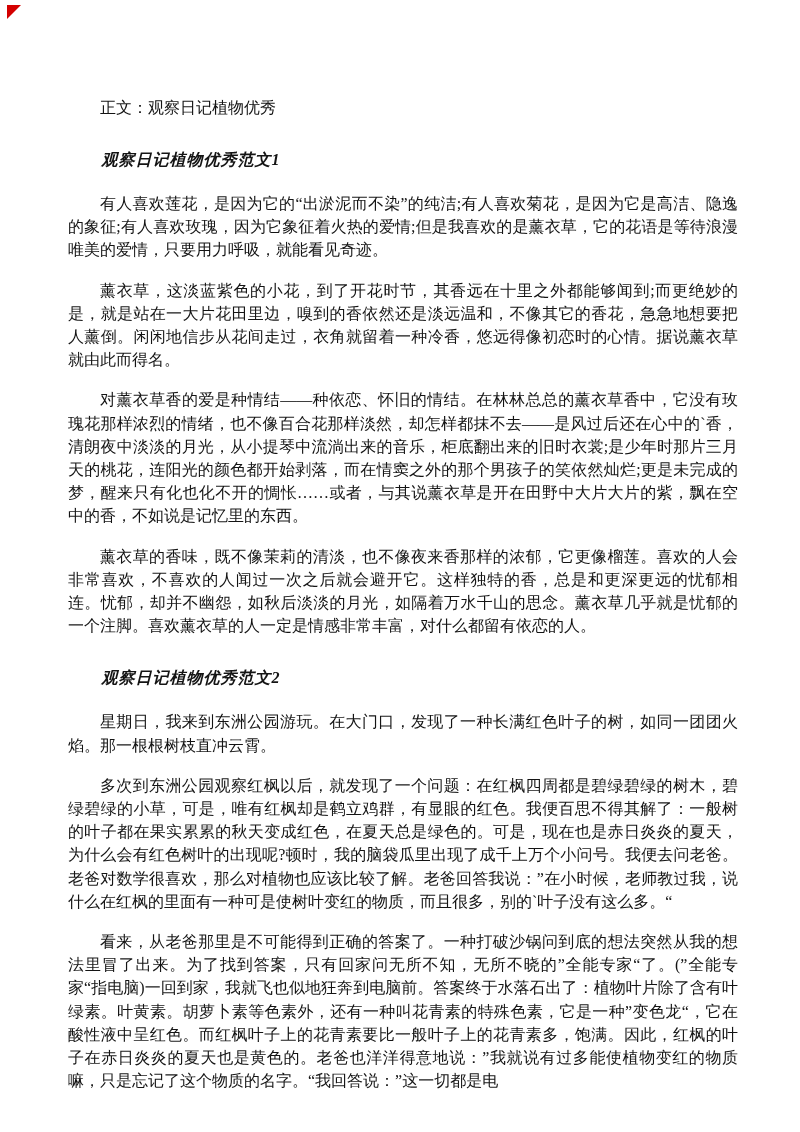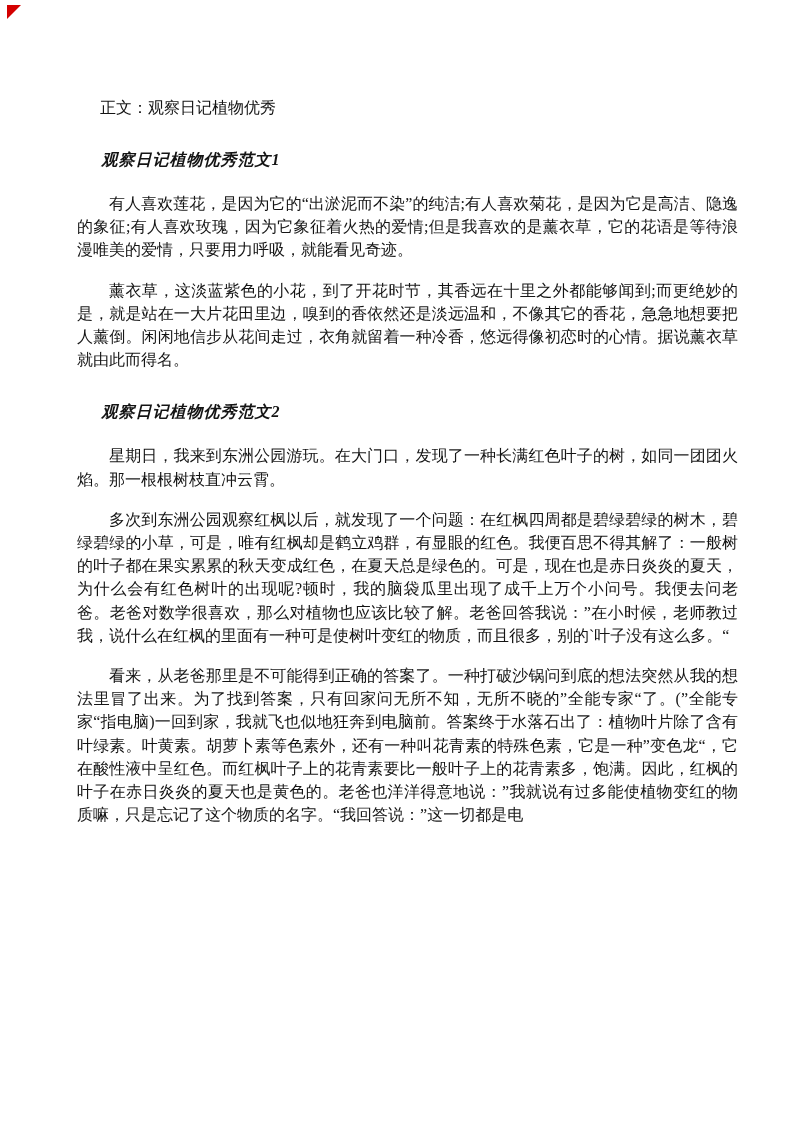--- a/index.html
+++ b/index.html
@@ -36,21 +36,21 @@
   .sec-heading {
     margin: 26px 0 0 0;
     font-size: 16px;
     line-height: 30px;
     font-weight: bold;
     font-style: italic;
     text-indent: 2.1em;
     letter-spacing: 1px;
   }
   .para {
-    margin: 17px 0 0 9px;
+    margin: 17px 0 0 0;
     font-size: 16px;
     line-height: 23.2px;
     text-align: justify;
     text-indent: 2em;
     word-break: break-all;
   }
 </style>
 </head>
 <body>
 
@@ -59,21 +59,23 @@
   <div class="corner-marker" style="border-top-color: rgb(212, 0, 0);"></div>
 
   <p class="intro-line">正文：观察日记植物优秀</p>
 
   <h1 class="sec-heading">观察日记植物优秀范文1</h1>
 
   <p class="para">有人喜欢莲花，是因为它的“出淤泥而不染”的纯洁;有人喜欢菊花，是因为它是高洁、隐逸的象征;有人喜欢玫瑰，因为它象征着火热的爱情;但是我喜欢的是薰衣草，它的花语是等待浪漫唯美的爱情，只要用力呼吸，就能看见奇迹。</p>
 
   <p class="para">薰衣草，这淡蓝紫色的小花，到了开花时节，其香远在十里之外都能够闻到;而更绝妙的是，就是站在一大片花田里边，嗅到的香依然还是淡远温和，不像其它的香花，急急地想要把人薰倒。闲闲地信步从花间走过，衣角就留着一种冷香，悠远得像初恋时的心情。据说薰衣草就由此而得名。</p>
 
+  <p class="para">对薰衣草香的爱是种情结——种依恋、怀旧的情结。在林林总总的薰衣草香中，它没有玫瑰花那样浓烈的情绪，也不像百合花那样淡然，却怎样都抹不去——是风过后还在心中的`香，清朗夜中淡淡的月光，从小提琴中流淌出来的音乐，柜底翻出来的旧时衣裳;是少年时那片三月天的桃花，连阳光的颜色都开始剥落，而在情窦之外的那个男孩子的笑依然灿烂;更是未完成的梦，醒来只有化也化不开的惆怅……或者，与其说薰衣草是开在田野中大片大片的紫，飘在空中的香，不如说是记忆里的东西。</p>
 
+  <p class="para">薰衣草的香味，既不像茉莉的清淡，也不像夜来香那样的浓郁，它更像榴莲。喜欢的人会非常喜欢，不喜欢的人闻过一次之后就会避开它。这样独特的香，总是和更深更远的忧郁相连。忧郁，却并不幽怨，如秋后淡淡的月光，如隔着万水千山的思念。薰衣草几乎就是忧郁的一个注脚。喜欢薰衣草的人一定是情感非常丰富，对什么都留有依恋的人。</p>
 
   <h1 class="sec-heading">观察日记植物优秀范文2</h1>
 
   <p class="para">星期日，我来到东洲公园游玩。在大门口，发现了一种长满红色叶子的树，如同一团团火焰。那一根根树枝直冲云霄。</p>
 
 
   <p class="para">多次到东洲公园观察红枫以后，就发现了一个问题：在红枫四周都是碧绿碧绿的树木，碧绿碧绿的小草，可是，唯有红枫却是鹤立鸡群，有显眼的红色。我便百思不得其解了：一般树的叶子都在果实累累的秋天变成红色，在夏天总是绿色的。可是，现在也是赤日炎炎的夏天，为什么会有红色树叶的出现呢?顿时，我的脑袋瓜里出现了成千上万个小问号。我便去问老爸。老爸对数学很喜欢，那么对植物也应该比较了解。老爸回答我说：”在小时候，老师教过我，说什么在红枫的里面有一种可是使树叶变红的物质，而且很多，别的`叶子没有这么多。“</p>
 
   <p class="para">看来，从老爸那里是不可能得到正确的答案了。一种打破沙锅问到底的想法突然从我的想法里冒了出来。为了找到答案，只有回家问无所不知，无所不晓的”全能专家“了。(”全能专家“指电脑)一回到家，我就飞也似地狂奔到电脑前。答案终于水落石出了：植物叶片除了含有叶绿素。叶黄素。胡萝卜素等色素外，还有一种叫花青素的特殊色素，它是一种”变色龙“，它在酸性液中呈红色。而红枫叶子上的花青素要比一般叶子上的花青素多，饱满。因此，红枫的叶子在赤日炎炎的夏天也是黄色的。老爸也洋洋得意地说：”我就说有过多能使植物变红的物质嘛，只是忘记了这个物质的名字。“我回答说：”这一切都是电</p>
 

